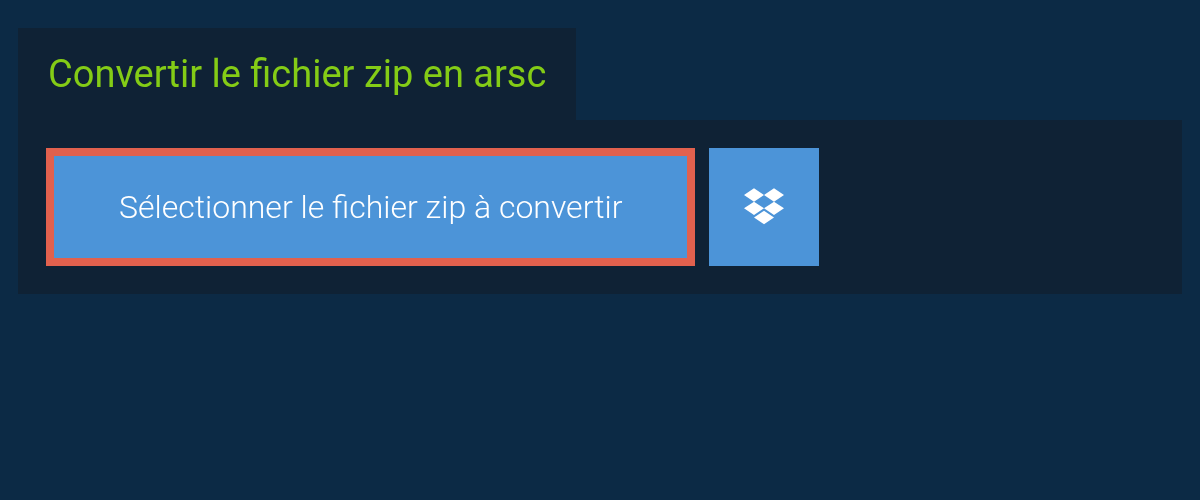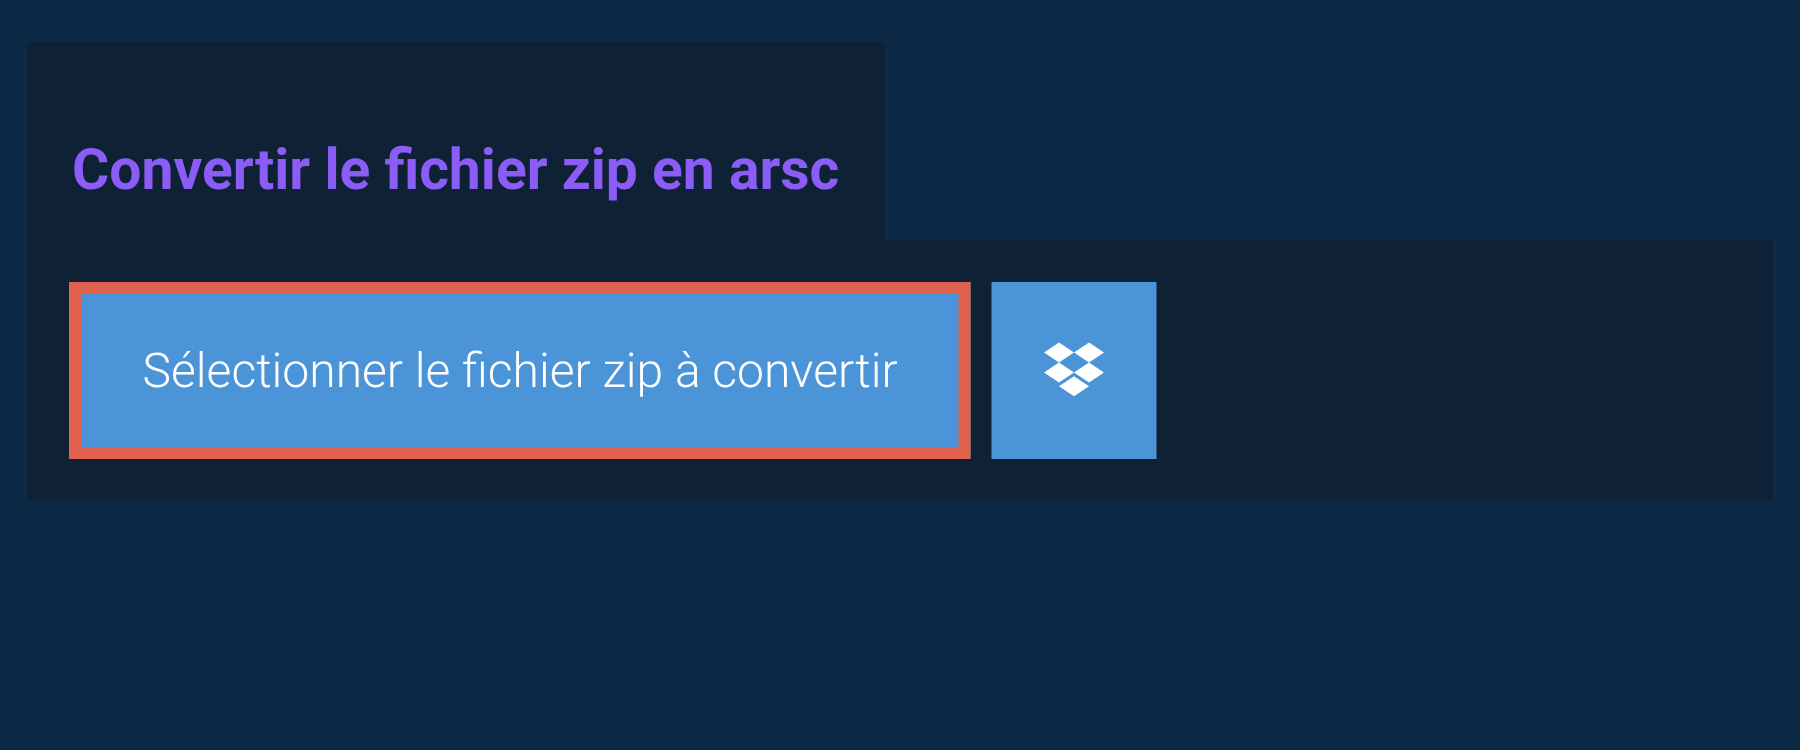--- a/index.html
+++ b/index.html
@@ -15,40 +15,39 @@
       overflow: hidden;
     }
     .header-tab {
       background-color: #0f2235;
       display: inline-block;
       padding: 24px 30px;
       margin-left: 18px;
       margin-top: 28px;
     }
     .header-title {
-      color: #8b5cf6;
+      color: #84cc16;
       font-size: 38px;
-      font-weight: 700;
-      margin-top: 40px;
+      font-weight: 400;
     }
     .main-panel {
       background-color: #0f2235;
       margin: 0 18px;
       padding: 28px;
       display: flex;
       gap: 14px;
       align-items: stretch;
     }
     .select-file-button {
       background-color: #4c94d8;
       border: 8px solid #e1614e;
       color: #ffffff;
       font-size: 32px;
       font-weight: 300;
-      padding: 32px 41px;
+      padding: 32px 65px;
       cursor: pointer;
       display: flex;
       align-items: center;
       justify-content: center;
       flex: 0 0 auto;
     }
     .dropbox-button {
       background-color: #4c94d8;
       width: 110px;
       cursor: pointer;

